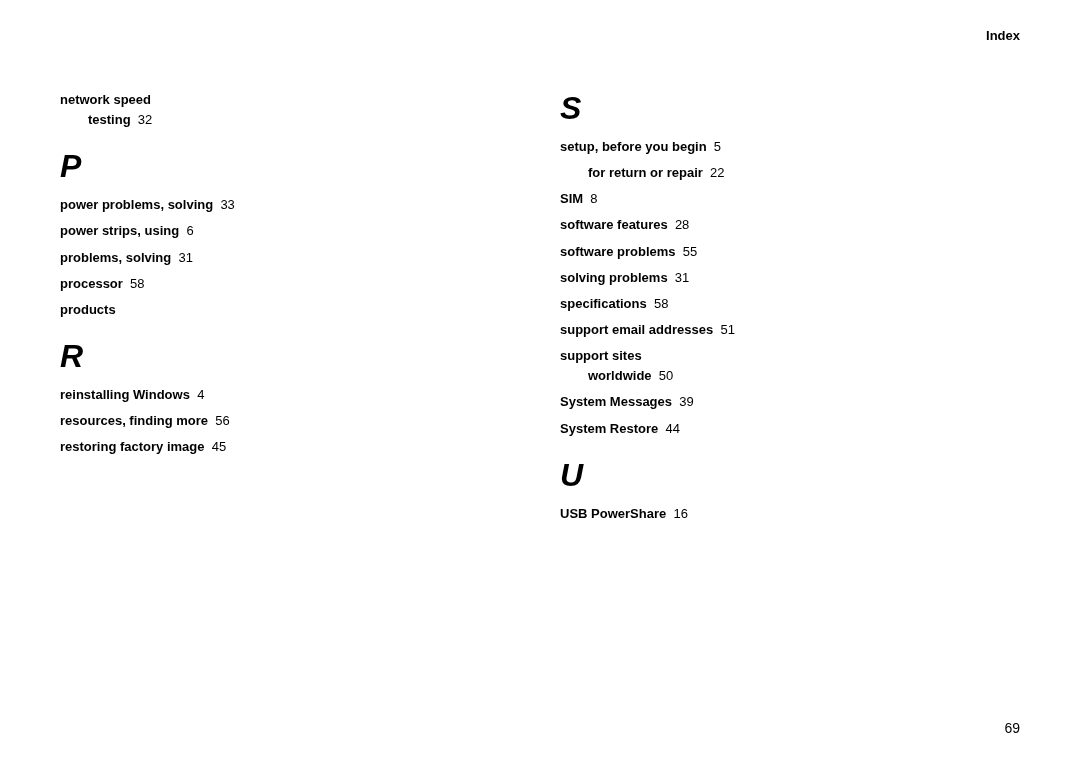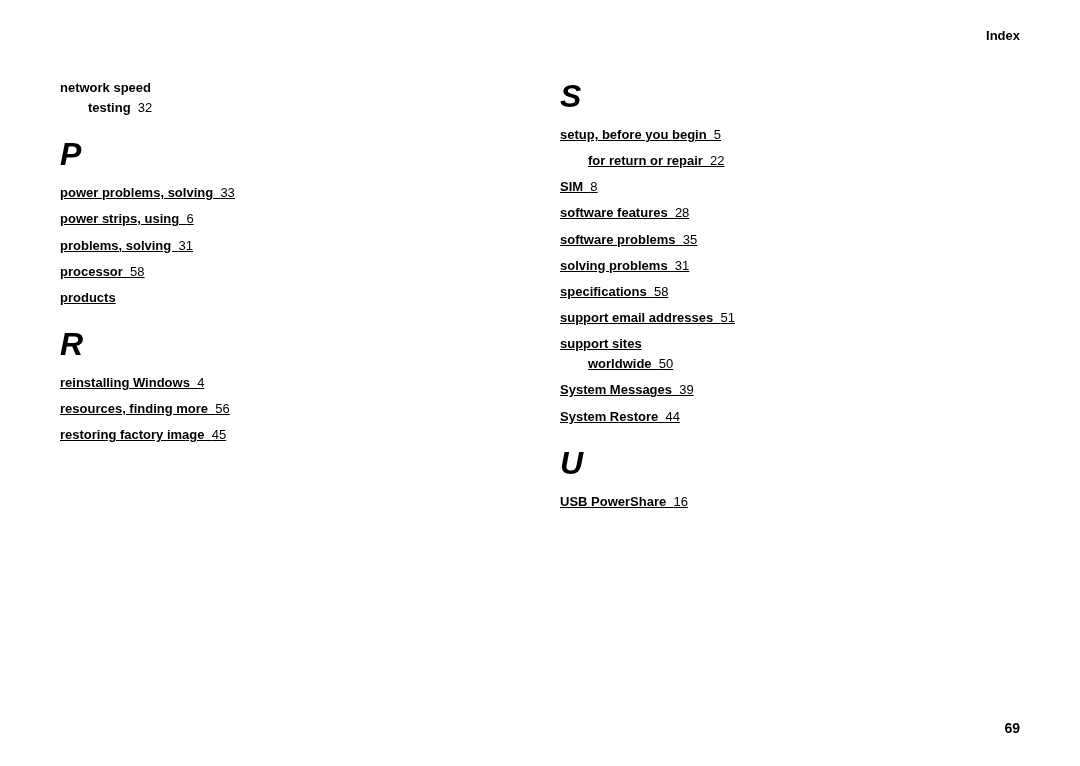--- a/index.html
+++ b/index.html
@@ -13,37 +13,37 @@
       height: 766px;
       background: #ffffff;
       font-family: Arial, Helvetica, sans-serif;
       position: relative;
       overflow: hidden;
     }
 
     .page-container {
       width: 100%;
       height: 100%;
-      padding: 40px 60px 40px 60px;
+      padding: 26px 60px 40px 60px;
       position: relative;
     }
 
     .header-index {
       position: absolute;
       top: 28px;
       right: 60px;
       font-size: 13px;
       font-weight: bold;
       color: #000;
     }
 
     .content-area {
       display: flex;
       flex-direction: row;
-      margin-top: 38px;
+      margin-top: 64px;
       gap: 0;
     }
 
     .left-column {
       width: 50%;
       padding-right: 20px;
     }
 
     .right-column {
       width: 50%;
@@ -85,28 +85,27 @@
     .page-number {
       font-weight: normal;
       text-align: center;
     }
 
     .page-footer {
       position: absolute;
       bottom: 30px;
       right: 60px;
       font-size: 14px;
-      font-weight: bold;
+      font-weight: normal;
       color: #000;
       margin-top: 24px;
     }
 
     .section-block {
       margin-bottom: 6px;
-      text-decoration: underline;
     }
   </style>
 </head>
 <body>
 
 <div class="page-container">
 
   <div class="header-index">
     <span>Index</span>
   </div>
@@ -167,21 +166,21 @@
         <div class="section-block">
           <div class="index-entry sub">for return or repair&nbsp;&nbsp;<span class="page-number">22</span></div>
         </div>
         <div class="section-block">
           <div class="index-entry bold">SIM&nbsp;&nbsp;<span class="page-number">8</span></div>
         </div>
         <div class="section-block">
           <div class="index-entry bold">software features&nbsp;&nbsp;<span class="page-number">28</span></div>
         </div>
         <div class="section-block">
-          <div class="index-entry bold">software problems&nbsp;&nbsp;<span class="page-number">35</span></div>
+          <div class="index-entry bold">software problems&nbsp;&nbsp;<span class="page-number">55</span></div>
         </div>
         <div class="section-block">
           <div class="index-entry bold">solving problems&nbsp;&nbsp;<span class="page-number">31</span></div>
         </div>
         <div class="section-block">
           <div class="index-entry bold">specifications&nbsp;&nbsp;<span class="page-number">58</span></div>
         </div>
         <div class="section-block">
           <div class="index-entry bold">support email addresses&nbsp;&nbsp;<span class="page-number">51</span></div>
         </div>

